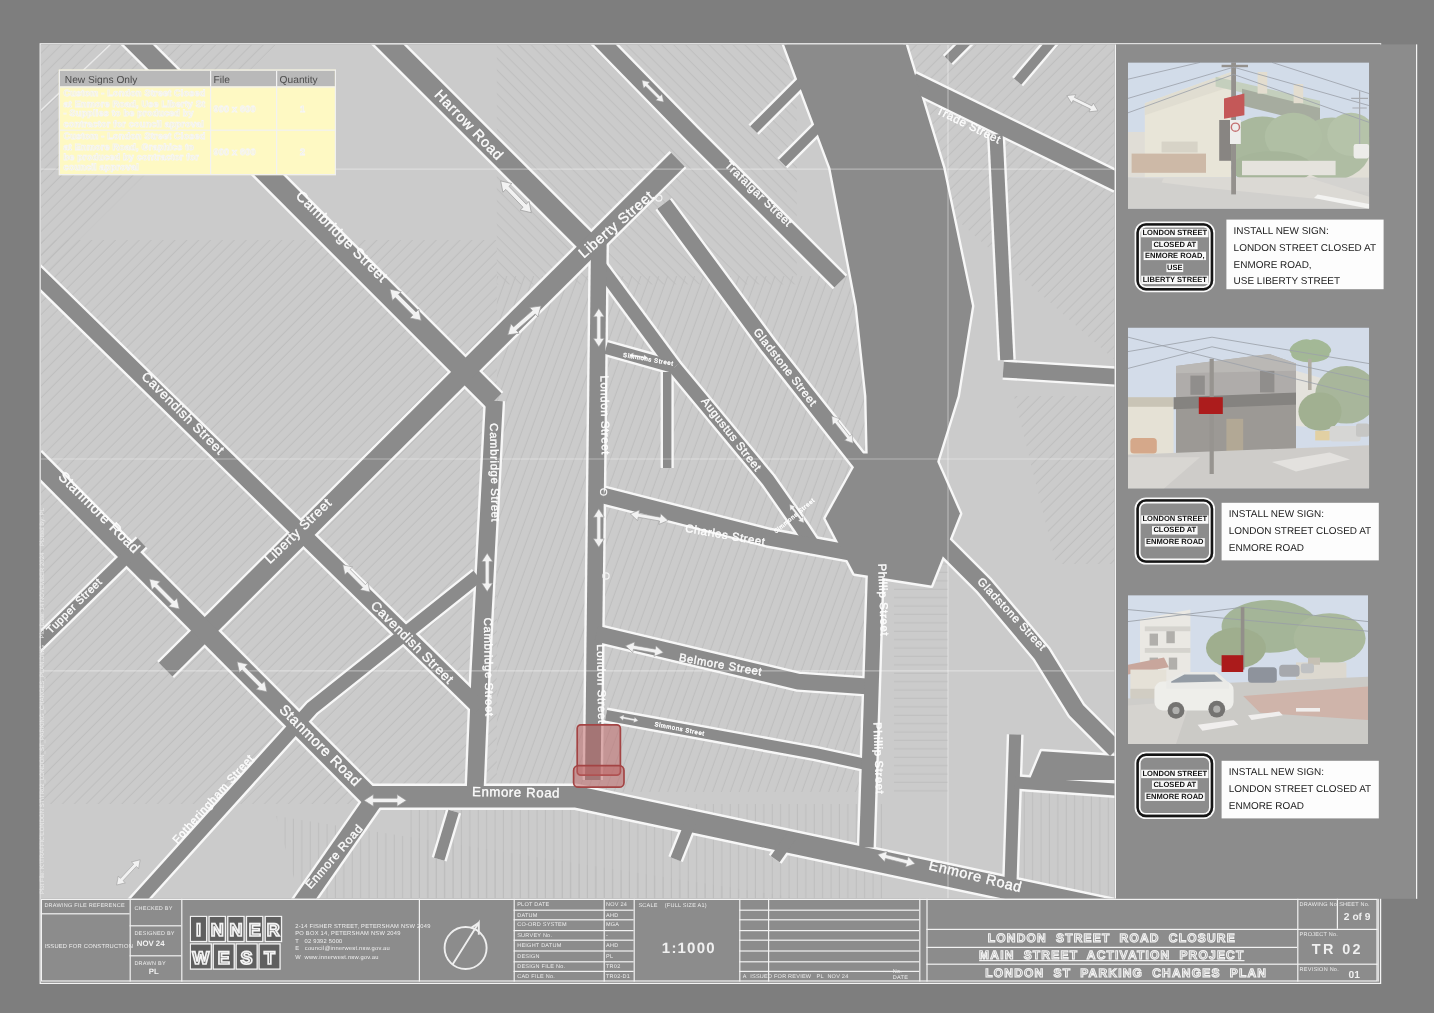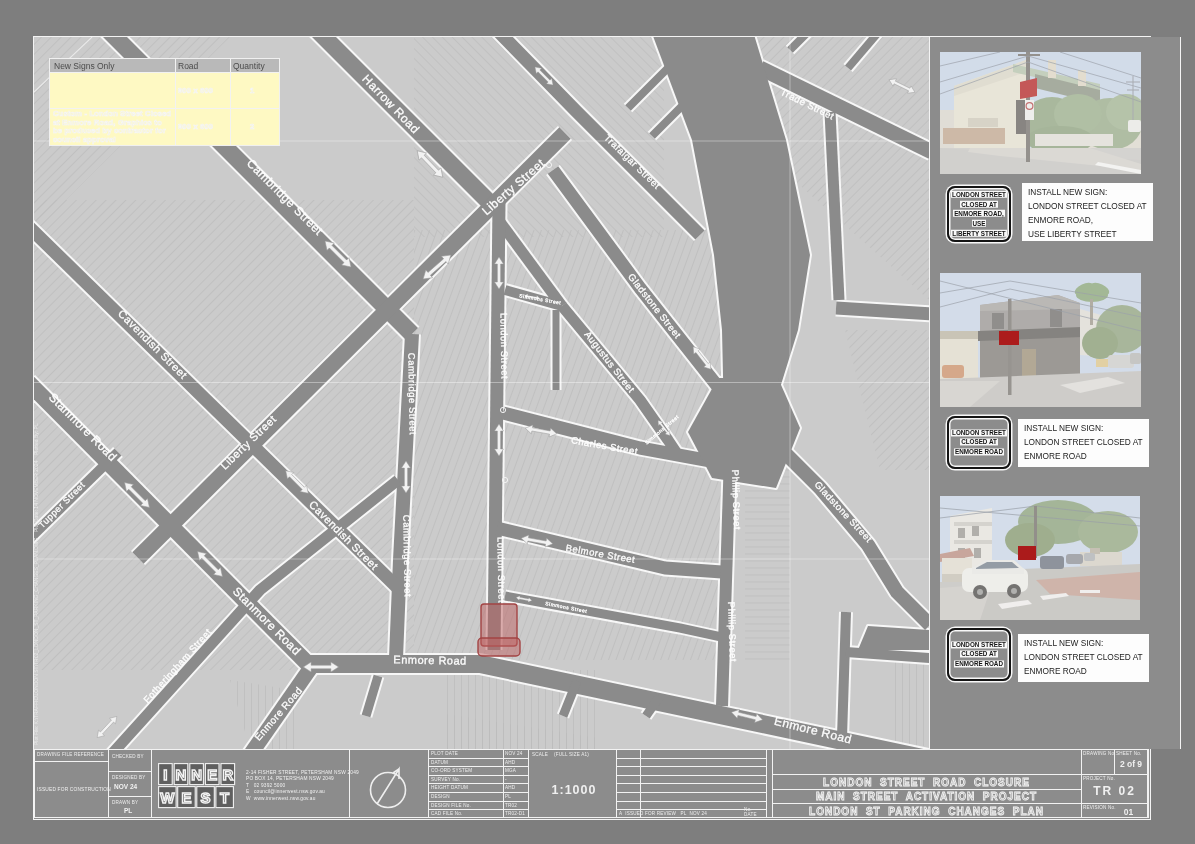--- a/index.html
+++ b/index.html
@@ -247,29 +247,30 @@
 <rect x="481" y="604" width="36" height="42" rx="3"></rect>
 <rect x="478" y="638" width="42" height="18" rx="4"></rect>
 </g>
 </svg>
   </div>
 
 <div class="abs" style="left:49px;top:58px;width:229px;height:86px;border:1px solid #f0f0f0;background:#fef9c3;">
 
   <div class="abs" style="left:0;top:0;width:229px;height:13px;background:#b9b9b9;color:#4c4c4c;font-size:8.5px;">
     <span class="abs" style="left:4px;top:2px;">New Signs Only</span>
-    <span class="abs" style="left:128px;top:2px;">Road</span>
+    <span class="abs" style="left:128px;top:2px;">File</span>
     <span class="abs" style="left:183px;top:2px;">Quantity</span>
   </div>
 
   <div class="wline" style="left:125px;top:0;width:1px;height:86px;"></div>
   <div class="wline" style="left:180px;top:0;width:1px;height:86px;"></div>
   <div class="wline" style="left:0;top:13px;width:229px;height:1px;"></div>
   <div class="wline" style="left:0;top:49px;width:229px;height:1px;"></div>
 
+  <div class="abs hollow2" style="left:3px;top:15px;width:120px;">Custom - London Street Closed at Enmore Road, Use Liberty St - Supplies to be produced by contractor for council approval</div>
 
   <div class="abs hollow2" style="left:128px;top:28px;">900 x 600</div>
 
   <div class="abs hollow2" style="left:200px;top:28px;">1</div>
 
   <div class="abs hollow2" style="left:3px;top:51px;width:120px;">Custom - London Street Closed at Enmore Road, Graphics to be produced by contractor for council approval</div>
 
   <div class="abs hollow2" style="left:128px;top:64px;">900 x 600</div>
 
   <div class="abs hollow2" style="left:200px;top:64px;">2</div>
@@ -582,22 +583,22 @@
 <div class="wline" style="left:582px;top:43.0px;width:150px;height:1px;"></div>
 <div class="wline" style="left:582px;top:51.599999999999994px;width:150px;height:1px;"></div>
 <div class="wline" style="left:582px;top:60.199999999999996px;width:150px;height:1px;"></div>
 <div class="celllabel" style="left:585px;top:61.5px;">A&nbsp;&nbsp;ISSUED FOR REVIEW&nbsp;&nbsp;&nbsp;PL&nbsp;&nbsp;NOV 24</div>
 <div class="celllabel" style="left:710px;top:58px;">No.<br>DATE</div>
 
 <div class="wline" style="left:738px;top:25px;width:376px;height:1px;"></div>
 <div class="wline" style="left:738px;top:40px;width:309px;height:1px;"></div>
 <div class="wline" style="left:738px;top:54px;width:376px;height:1px;"></div>
 <div class="abs hollow" style="left:738px;top:27.5px;width:309px;text-align:center;font-size:10px;font-weight:bold;letter-spacing:1px;white-space:nowrap;">LONDON&nbsp; STREET&nbsp; ROAD&nbsp; CLOSURE</div>
-<div class="abs hollow" style="left:738px;top:42px;width:309px;text-align:center;font-size:10px;font-weight:bold;letter-spacing:1px;white-space:nowrap;">MAIN&nbsp; STREET&nbsp; ACTIVATION&nbsp; PROJECT</div>
-<div class="abs hollow" style="left:738px;top:56.5px;width:309px;text-align:center;font-size:10px;font-weight:bold;letter-spacing:1px;white-space:nowrap;">LONDON&nbsp; ST&nbsp; PARKING&nbsp; CHANGES&nbsp; PLAN</div>
+<div class="abs hollow" style="left:738px;top:42px;width:309px;text-align:center;font-size:10px;font-weight:bold;letter-spacing:1px;white-space:nowrap;text-decoration:underline;">MAIN&nbsp; STREET&nbsp; ACTIVATION&nbsp; PROJECT</div>
+<div class="abs hollow" style="left:738px;top:56.5px;width:309px;text-align:center;font-size:10px;font-weight:bold;letter-spacing:1px;white-space:nowrap;padding-left:12px;">LONDON&nbsp; ST&nbsp; PARKING&nbsp; CHANGES&nbsp; PLAN</div>
 
 <div class="wline" style="left:1080px;top:0px;width:1px;height:25px;"></div>
 <div class="celllabel" style="left:1049px;top:2px;">DRAWING No.</div>
 <div class="celllabel" style="left:1082px;top:2px;">SHEET No.</div>
 <div class="abs" style="left:1080px;top:10px;width:34px;text-align:center;font-size:8.5px;font-weight:bold;color:#f0f0f0;">2 of 9</div>
 <div class="celllabel" style="left:1049px;top:27px;">PROJECT No.</div>
 <div class="abs" style="left:1047px;top:35px;width:67px;text-align:center;font-size:12px;font-weight:bold;letter-spacing:2px;color:#f0f0f0;">TR 02</div>
 <div class="celllabel" style="left:1049px;top:56px;">REVISION No.</div>
 <div class="abs" style="left:1075px;top:58px;width:39px;text-align:center;font-size:8.5px;font-weight:bold;color:#f0f0f0;">01</div>
   </div>

